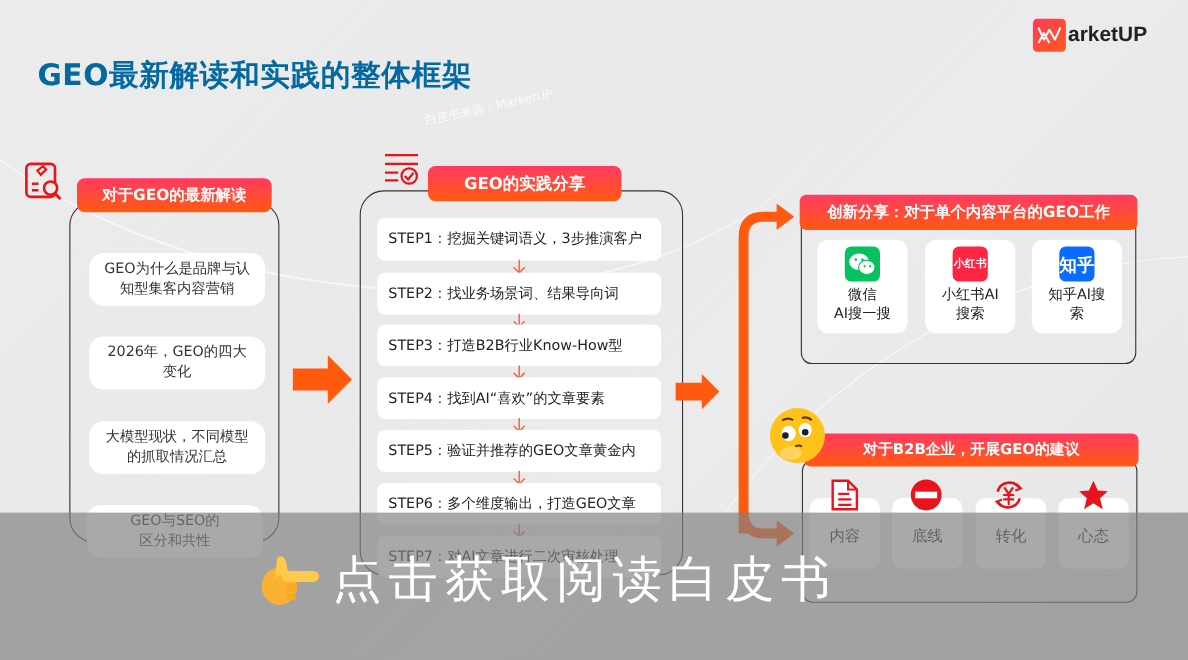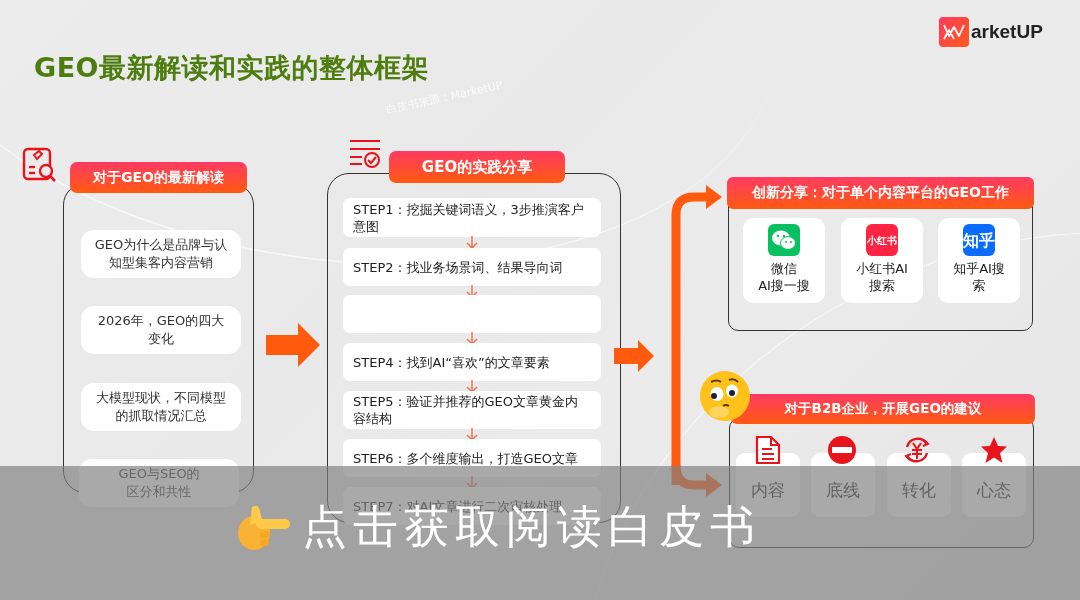--- a/index.html
+++ b/index.html
@@ -15,21 +15,21 @@
     border-radius: 50%; border-bottom: 2px solid rgba(255,255,255,0.6);
     transform: rotate(8deg); pointer-events: none;
   }
   .bg-swoosh2 {
     position: absolute; left: 560px; top: 260px; width: 900px; height: 700px;
     border-radius: 50%; border-top: 1px solid rgba(255,255,255,0.7);
     transform: rotate(-30deg); pointer-events: none;
   }
   .page-title {
     position: absolute; left: 34px; top: 50px;
-    font-size: 27px; font-weight: bold; color: #4d7c0f; letter-spacing: 0.5px;
+    font-size: 27px; font-weight: bold; color: #0369a1; letter-spacing: 0.5px;
   }
   .watermark {
     position: absolute; left: 385px; top: 90px;
     font-size: 11px; color: rgba(255,255,255,0.8); transform: rotate(-12deg);
   }
   .logo { position: absolute; left: 939px; top: 17px; display: flex; align-items: center; }
   .logo-mark {
     width: 30px; height: 30px; border-radius: 4px;
     background: linear-gradient(135deg, #ff3b5c, #ff5a1a);
     display: flex; align-items: center; justify-content: center;
@@ -63,21 +63,21 @@
     background: #fff; border-radius: 10px; text-align: center;
     font-size: 13px; color: #222; line-height: 17px;
   }
   .platform-card .app-icon {
     width: 32px; height: 32px; border-radius: 6px; margin: 6px auto 4px;
     display: flex; align-items: center; justify-content: center;
     color: #fff; font-size: 10px; font-weight: bold;
   }
   .advice-card {
     position: absolute; top: 453px; width: 64px; height: 64px;
-    background: #fff; border-radius: 9px; font-size: 17px; color: #222;
+    background: #fff; border-radius: 9px; font-size: 14px; color: #222;
     text-align: center; padding-top: 26px;
   }
   .advice-icon { position: absolute; top: 435px; width: 30px; height: 30px; }
 
   .overlay {
     position: absolute; left: 0; top: 466px; width: 1080px; height: 134px;
     background: rgba(128,128,128,0.68);
   }
   .cta {
     position: absolute; left: 232px; top: 497px; display: flex; align-items: center;
@@ -159,57 +159,56 @@
     <circle cx="24" cy="22" r="7" fill="none" stroke="#e8131b" stroke-width="2"></circle>
     <path d="M20 22 L23 25 L28 19" fill="none" stroke="#e8131b" stroke-width="2"></path>
   </svg>
 </div>
 <div class="panel" style="left:327px;top:173px;width:294px;height:350px;"></div>
 <div class="pill-header" style="left:389px;top:151px;width:176px;height:32px;font-size:15px;">GEO的实践分享</div>
 
 <div class="step" style="top:198px;height:39px;">
   <div>
       <div>STEP1：挖掘关键词语义，3步推演客户</div>
-      <div>意图</div>
     </div>
 </div>
 <svg class="step-arrow" style="top:236px;" viewBox="0 0 12 14">
     <path d="M6 0 V12 M1 7 L6 12 L11 7" fill="none" stroke="#f26a4a" stroke-width="1.4"></path>
   </svg>
 
 <div class="step" style="top:248px;height:38px;">
   <div>
       <div>STEP2：找业务场景词、结果导向词</div>
     </div>
 </div>
 <svg class="step-arrow" style="top:285px;" viewBox="0 0 12 14">
     <path d="M6 0 V12 M1 7 L6 12 L11 7" fill="none" stroke="#f26a4a" stroke-width="1.4"></path>
   </svg>
 
 <div class="step" style="top:295px;height:38px;">
   <div>
+      <div>STEP3：打造B2B行业Know-How型</div>
     </div>
 </div>
 <svg class="step-arrow" style="top:332px;" viewBox="0 0 12 14">
     <path d="M6 0 V12 M1 7 L6 12 L11 7" fill="none" stroke="#f26a4a" stroke-width="1.4"></path>
   </svg>
 
 <div class="step" style="top:343px;height:38px;">
   <div>
       <div>STEP4：找到AI“喜欢”的文章要素</div>
     </div>
 </div>
 <svg class="step-arrow" style="top:380px;" viewBox="0 0 12 14">
     <path d="M6 0 V12 M1 7 L6 12 L11 7" fill="none" stroke="#f26a4a" stroke-width="1.4"></path>
   </svg>
 
 <div class="step" style="top:391px;height:38px;">
   <div>
       <div>STEP5：验证并推荐的GEO文章黄金内</div>
-      <div>容结构</div>
     </div>
 </div>
 <svg class="step-arrow" style="top:428px;" viewBox="0 0 12 14">
     <path d="M6 0 V12 M1 7 L6 12 L11 7" fill="none" stroke="#f26a4a" stroke-width="1.4"></path>
   </svg>
 
 <div class="step" style="top:439px;height:38px;">
   <div>
       <div>STEP6：多个维度输出，打造GEO文章</div>
     </div>

